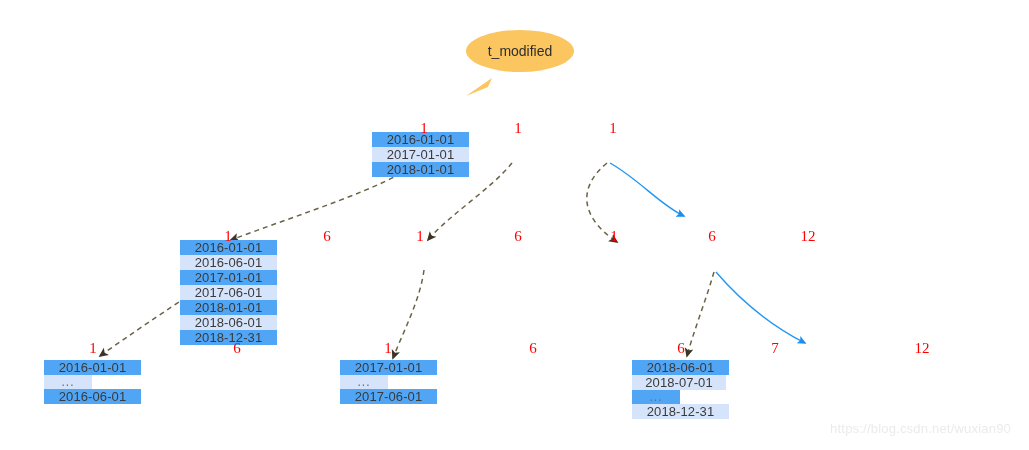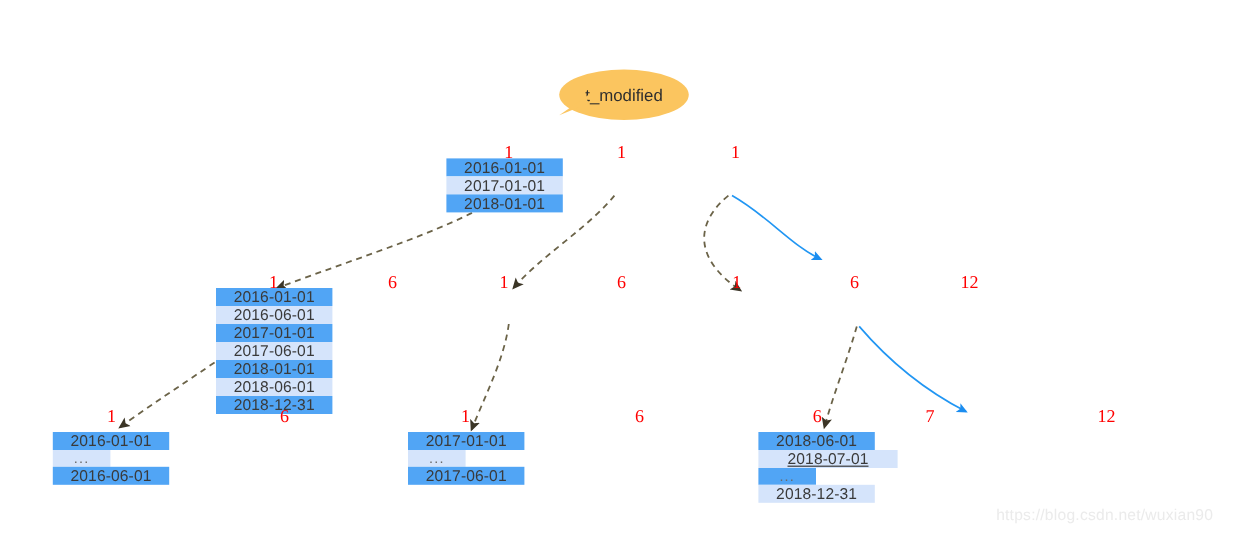--- a/index.html
+++ b/index.html
@@ -52,21 +52,21 @@
     color: #ff0000;
     font-size: 15px;
     font-family: "Liberation Serif", serif;
     text-align: center;
     transform: translateX(-50%);
     white-space: nowrap;
   }
   #bubble-shape {
     position: absolute;
     left: 466px;
-    top: 58px;
+    top: 30px;
     width: 108px;
     height: 42px;
     background: #fbc55f;
     border-radius: 50% / 50%;
     display: flex;
     align-items: center;
     justify-content: center;
   }
   #bubble-label {
     font-size: 14px;
@@ -136,21 +136,21 @@
         <div class="cell light ellipsis" style="width: 48px;">...</div>
         <div class="cell dark" style="width: 97px;">2016-06-01</div>
       </div>
       <div class="row" style="left: 340px; top: 360px;">
         <div class="cell dark" style="width: 97px;">2017-01-01</div>
         <div class="cell light ellipsis" style="width: 48px;">...</div>
         <div class="cell dark" style="width: 97px;">2017-06-01</div>
       </div>
       <div class="row" style="left: 632px; top: 360px;">
         <div class="cell dark" style="width: 97px;">2018-06-01</div>
-        <div class="cell light" style="width: 116px; text-decoration: underline;">2018-07-01</div>
+        <div class="cell light" style="width: 94px;">2018-07-01</div>
         <div class="cell dark ellipsis" style="width: 48px;">...</div>
         <div class="cell light" style="width: 97px;">2018-12-31</div>
       </div>
     </div>
   <div id="numbers-layer">
       <div class="num" style="left: 424px; top: 120px;">1</div>
       <div class="num" style="left: 518px; top: 120px;">1</div>
       <div class="num" style="left: 613px; top: 120px;">1</div>
       <div class="num" style="left: 228px; top: 228px;">1</div>
       <div class="num" style="left: 327px; top: 228px;">6</div>

